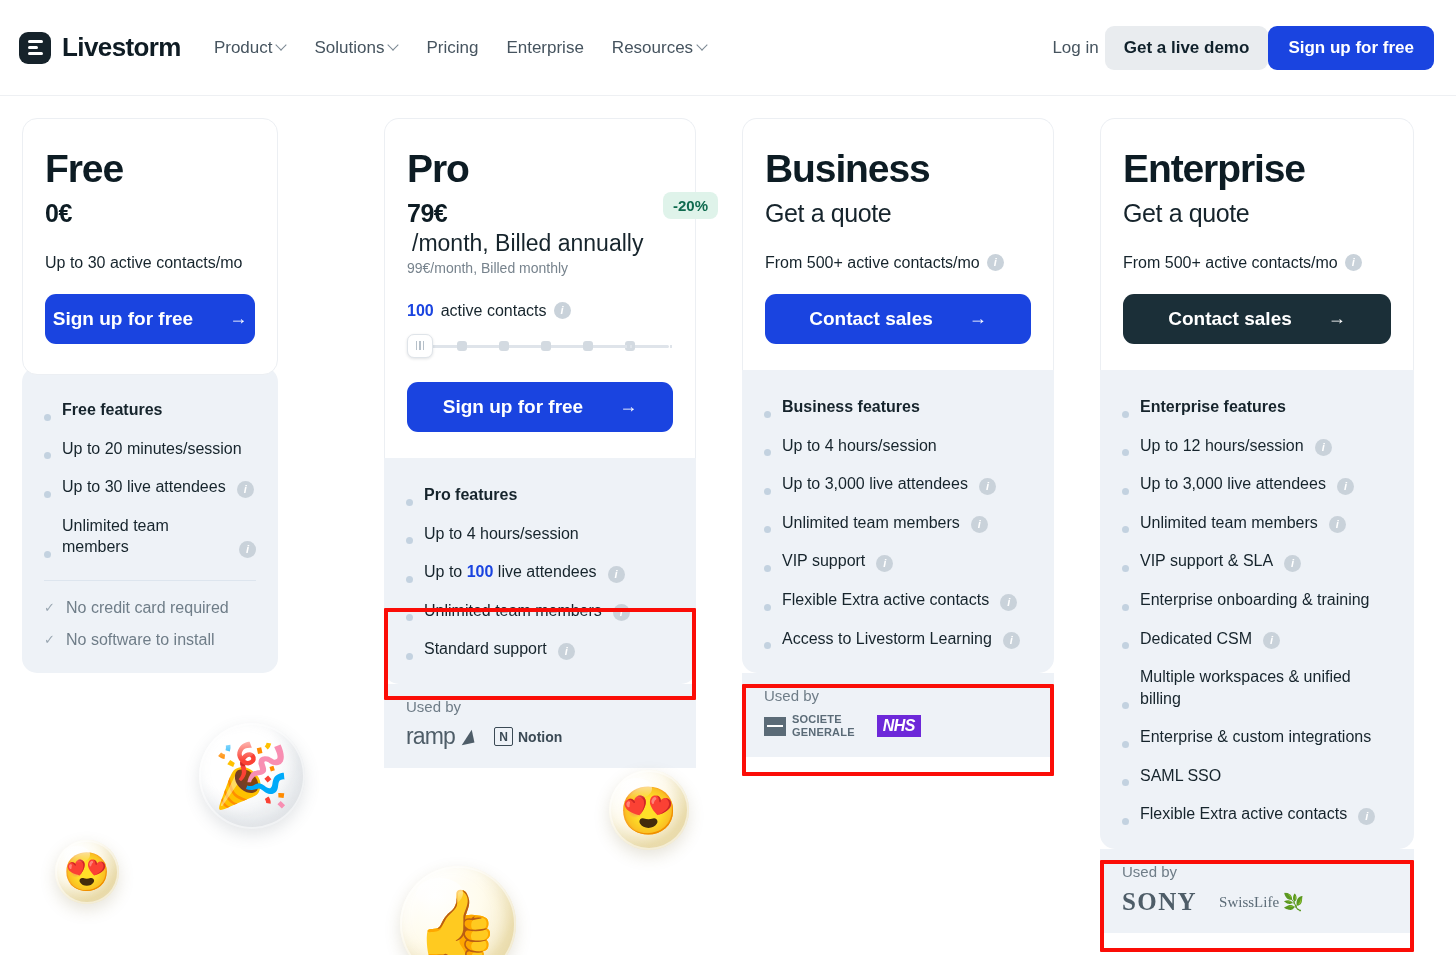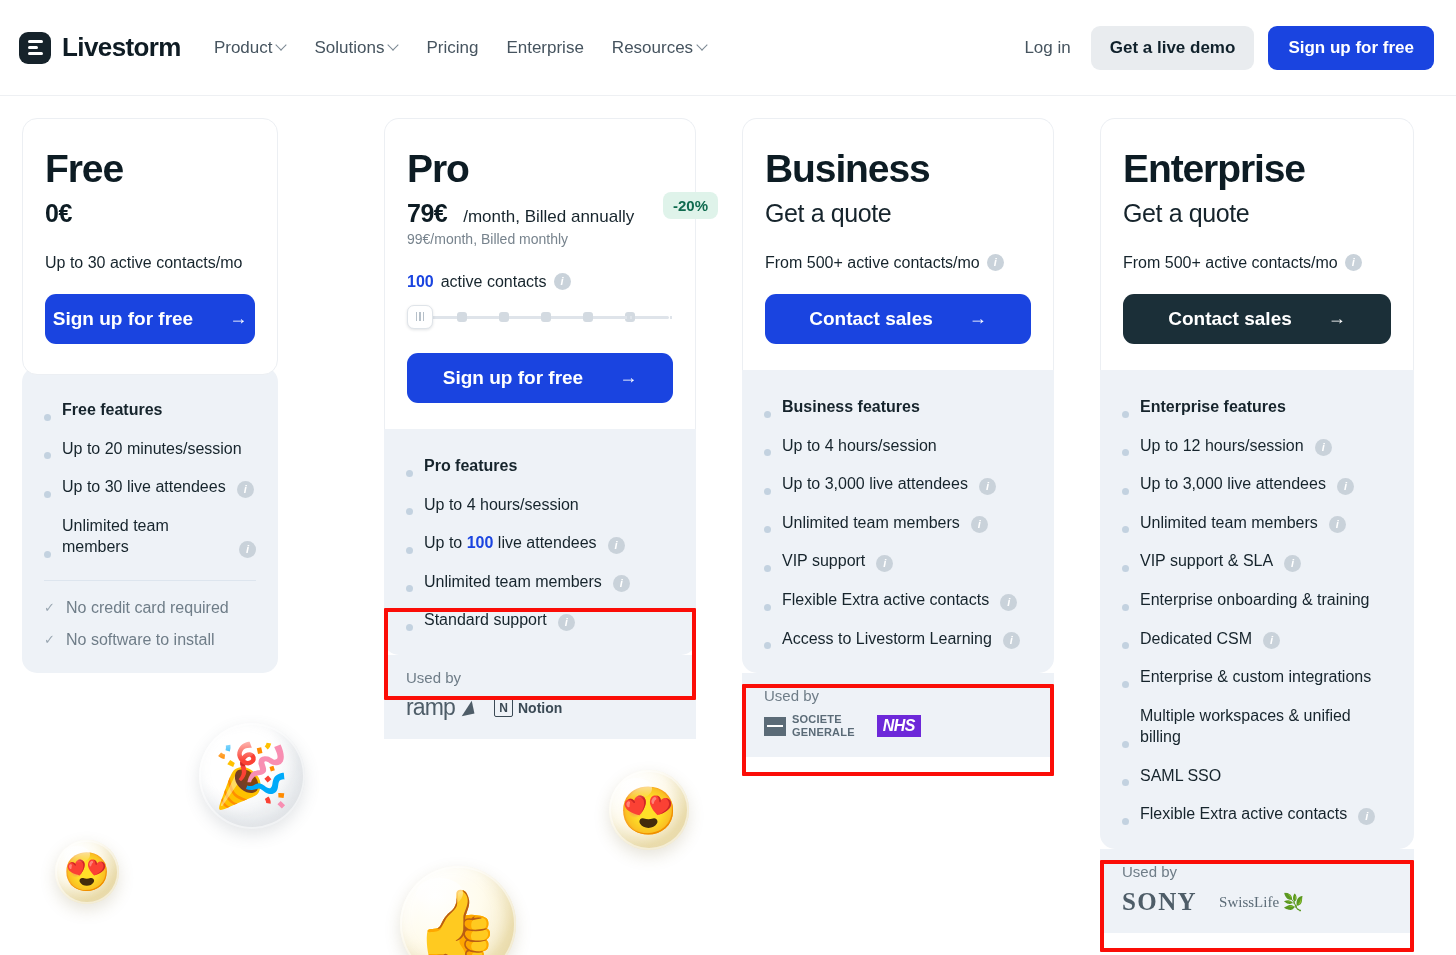--- a/index.html
+++ b/index.html
@@ -42,21 +42,21 @@
     font-size: 17px; color: #46545f; cursor: pointer; white-space: nowrap;
   }
   .chev { display: inline-block; width: 9px; height: 9px; position: relative; top: -2px; }
   .chev::before {
     content: ""; position: absolute; left: 0; top: 0;
     width: 7px; height: 7px;
     border-right: 1.6px solid #7b8893; border-bottom: 1.6px solid #7b8893;
     transform: rotate(45deg);
   }
 
-  .header-right { margin-left: auto; display: flex; align-items: center; gap: 14px; margin-right: 22px; }
+  .header-right { margin-left: auto; display: flex; align-items: center; margin-right: 22px; }
   .login-link { font-size: 17px; color: #46545f; cursor: pointer; padding: 0 6px; }
   .btn-demo {
     background: #e9ecef; color: #10212b; font-size: 17px; font-weight: bold;
     border: none; border-radius: 9px; padding: 12px 19px; cursor: pointer;
     font-family: inherit; white-space: nowrap;
   }
   .btn-signup-top {
     background: #1a44e0; color: #fff; font-size: 17px; font-weight: bold;
     border: none; border-radius: 9px; padding: 12px 20px; cursor: pointer;
     font-family: inherit; white-space: nowrap;
@@ -86,21 +86,21 @@
 
   .plan-name {
     font-size: 39px; font-weight: bold; color: #0d1c24;
     letter-spacing: -1.1px; line-height: 1.05;
   }
   .plan-sub {
     margin-top: 9px; font-size: 25px; color: #16242c; letter-spacing: -0.4px;
   }
   .price-row { margin-top: 9px; display: flex; align-items: baseline; gap: 2px; flex-wrap: wrap; }
   .price-amt { font-size: 25px; font-weight: bold; color: #0d1c24; letter-spacing: -0.5px; }
-  .price-per { font-size: 17px; color: #16242c; margin-left: 14px; }
+  .price-per { font-size: 23px; color: #16242c; margin-left: 5px; }
   .price-alt { margin-top: 3px; font-size: 14px; color: #77838d; }
 
   .badge-discount {
     position: absolute; right: -23px; top: 73px;
     background: #dff3ea; color: #0f6b4f;
     font-size: 15px; font-weight: bold;
     border-radius: 8px; padding: 5px 10px;
   }
 
   .contacts-line {
@@ -534,25 +534,25 @@
         <span class="dot"></span>
         <span class="txt">Enterprise onboarding &amp; training</span>
       </div>
       <div class="feat">
         <span class="dot"></span>
         <span class="txt">Dedicated CSM</span>
         <span class="info-i">i</span>
       </div>
       <div class="feat">
         <span class="dot"></span>
+        <span class="txt">Multiple workspaces &amp; unified billing</span>
+      </div>
+      <div class="feat">
+        <span class="dot"></span>
         <span class="txt">Enterprise &amp; custom integrations</span>
-      </div>
-      <div class="feat">
-        <span class="dot"></span>
-        <span class="txt">Multiple workspaces &amp; unified billing</span>
       </div>
       <div class="feat">
         <span class="dot"></span>
         <span class="txt">SAML SSO</span>
       </div>
       <div class="feat">
         <span class="dot"></span>
         <span class="txt">Flexible Extra active contacts</span>
         <span class="info-i">i</span>
       </div>

